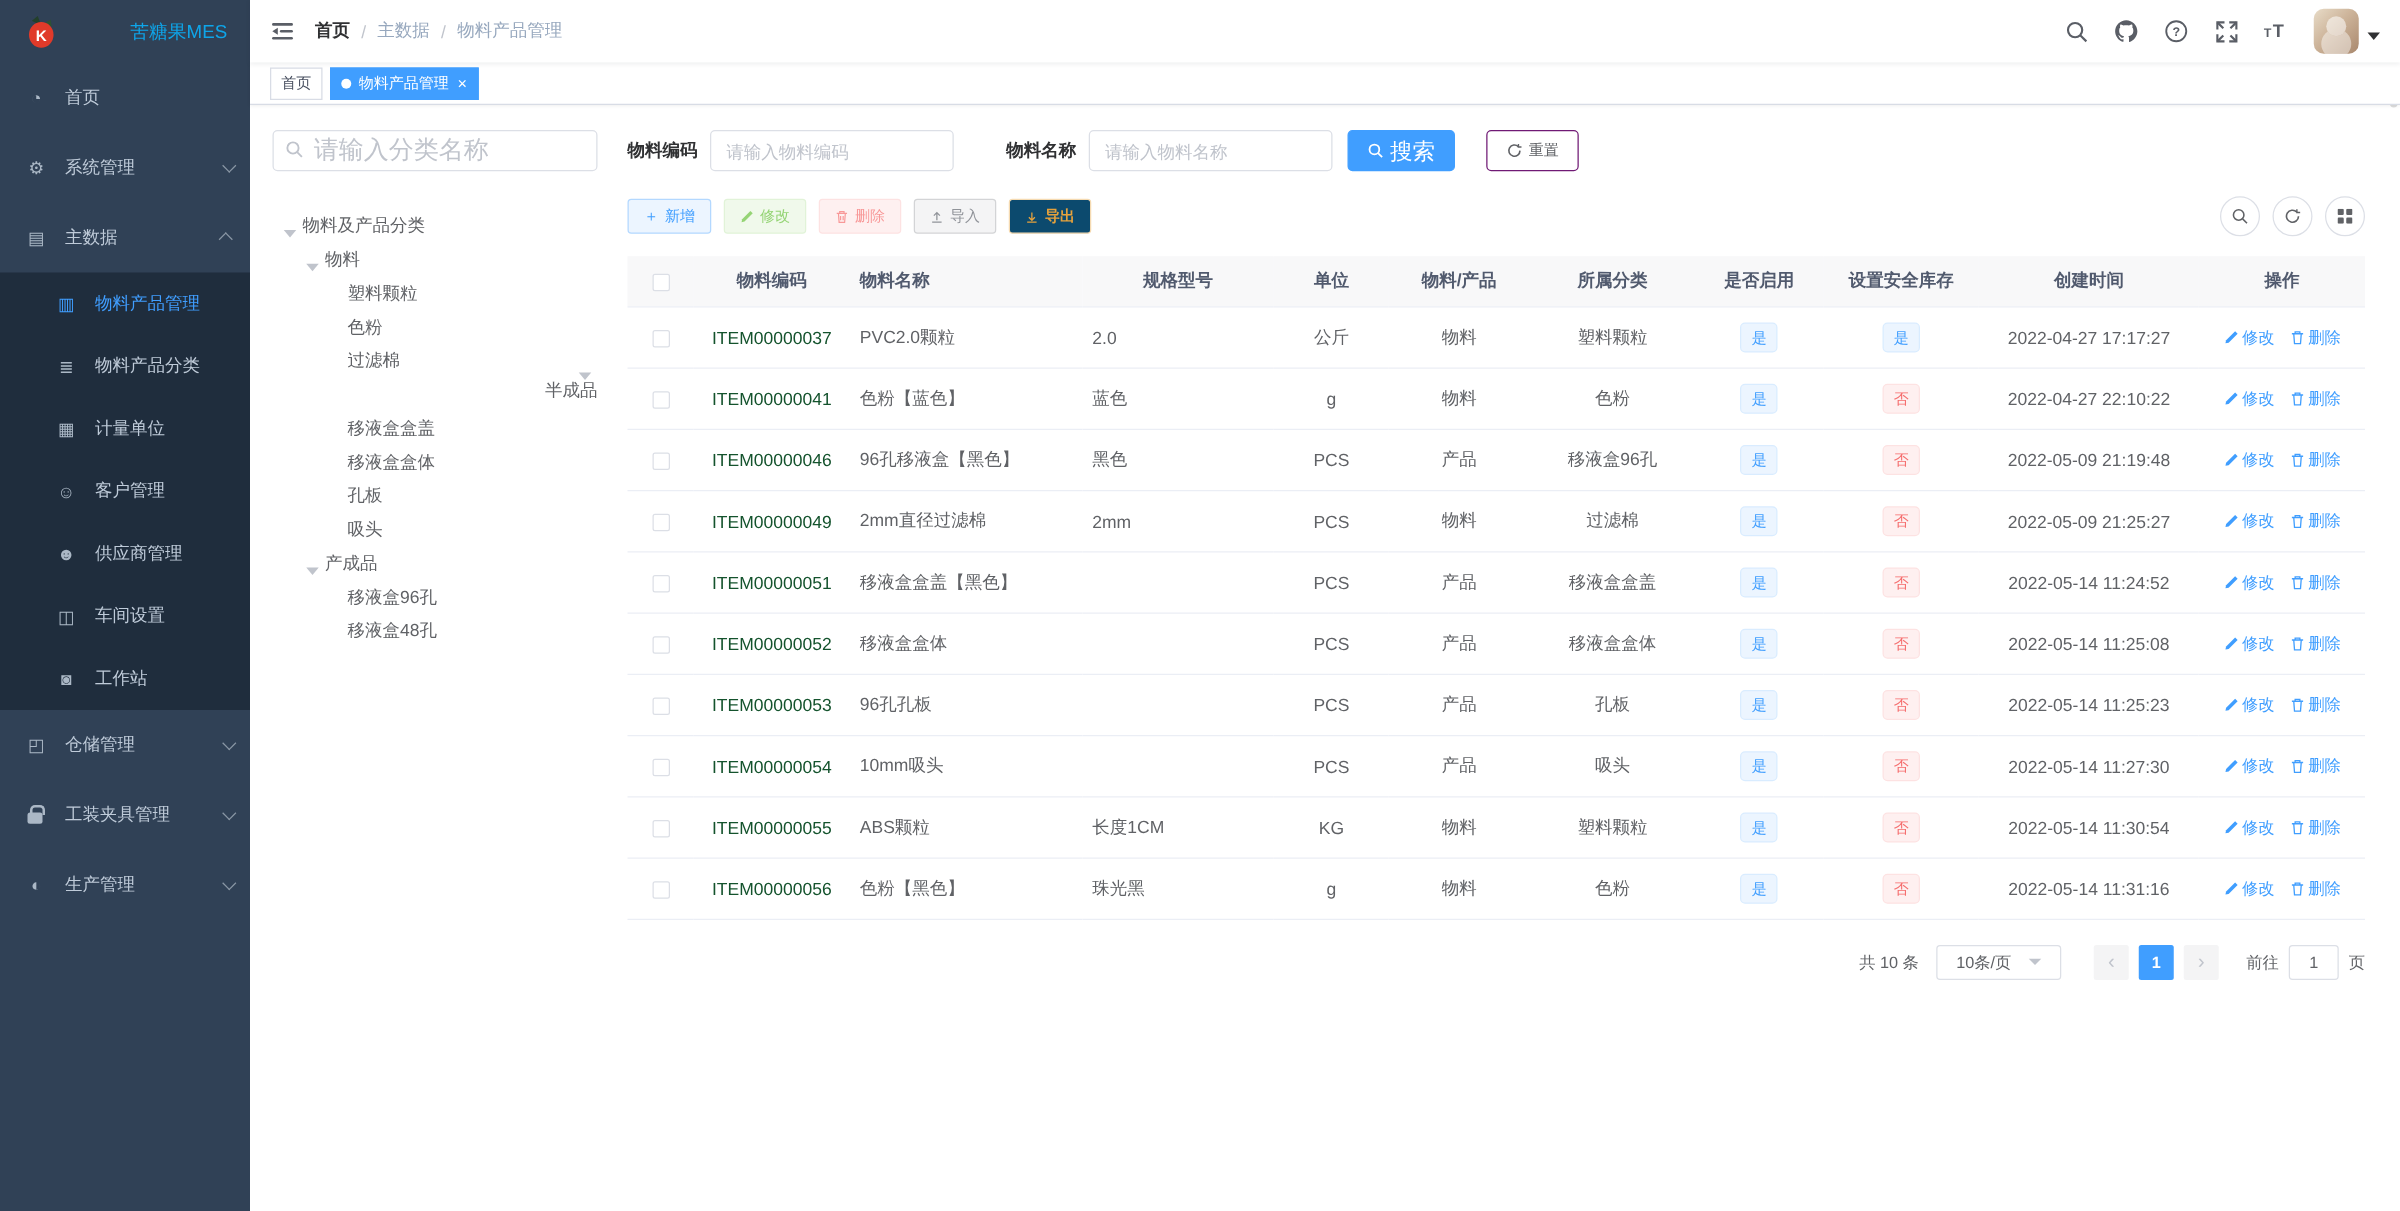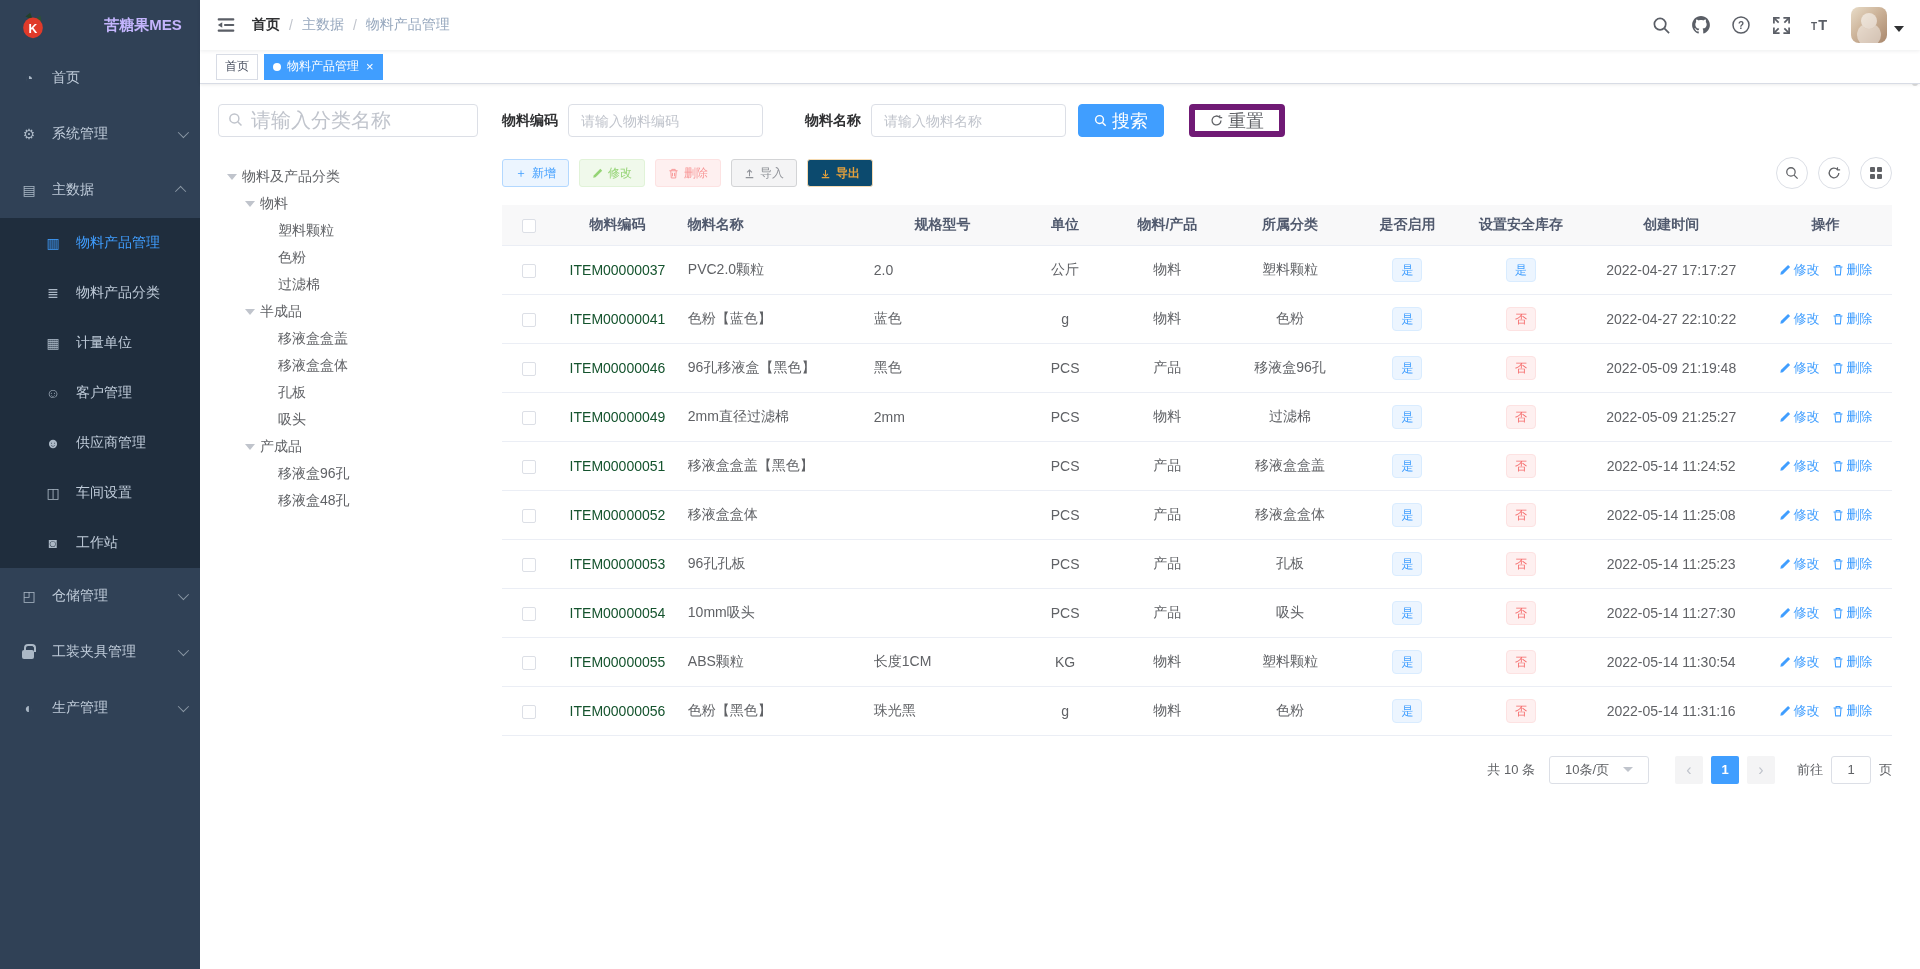--- a/index.html
+++ b/index.html
@@ -3,21 +3,21 @@
 <meta charset="utf-8">
 <style>
   * { box-sizing: border-box; margin: 0; padding: 0; }
   html,body { width:1920px; height:969px; }
   body { font-family:"Liberation Sans","DejaVu Sans",sans-serif; background:#fff; overflow:hidden; color:#606266; }
   .app { position:relative; width:1920px; height:969px; overflow:hidden; }
 
   
   .sidebar { position:absolute; left:0; top:0; bottom:0; width:200px; background:#304156; overflow:hidden; }
   .logo { height:50px; display:flex; align-items:center; justify-content:center; gap:8px; }
-  .logo-title { color:#c4b5fd; font-size:15px; font-weight:700;margin-left:48px; }
+  .logo-title { color:#0ea5e9; font-size:15px; font-weight:400;margin-left:48px; }
   .menu { padding-top:0; }
   .menu-item { height:56px; display:flex; align-items:center; padding:0 14px 0 20px; color:#bfcbd9; font-size:14px; cursor:pointer; }
   .submenu { background:#1f2d3d; }
   .submenu-item { height:50px; display:flex; align-items:center; padding:0 14px 0 44px; color:#bfcbd9; font-size:14px; cursor:pointer; }
   .submenu-item.active { color:#409eff; }
   .submenu-item.active .mi { color:#409eff; }
   .mi { width:18px; height:16px; margin-right:14px; font-size:14px; line-height:16px; text-align:center; color:#abb8c6; position:relative; flex:none; }
   .mi-label { flex:1; white-space:nowrap; }
   .ic-dashboard::before{content:"◔";} .ic-gear::before{content:"⚙";}
   .ic-monitor::before{content:"⊡";} .ic-toolbox::before{content:"▣";}
@@ -55,36 +55,36 @@
   .tag-close { margin-left:7px; font-size:13px; line-height:1; }
 
   
   .app-main { display:flex; padding:20px 28px 0 18px; background:#fff; align-items:flex-start; }
   .left-panel { width:260px; flex:none; margin-right:24px; }
   .tree-search { position:relative; }
   .tree-search input { width:100%; height:33px; border:1px solid #dcdfe6; border-radius:4px; padding:0 10px 0 32px; font-size:20px; color:#606266; outline:none; font-family:inherit; }
   .tree-search input::placeholder { color:#c0c4cc; }
   .tree-search .mag { position:absolute; left:10px; top:8px; color:#c0c4cc; }
   .tree { margin-top:26px; font-size:14px; color:#606266; }
-  .tree-row { height:27px; display:flex; align-items:center; cursor:pointer; white-space:nowrap; }
+  .tree-row { height:27px; display:flex; align-items:flex-end; cursor:pointer; white-space:nowrap; }
   .tree-arrow { width:20px; flex:none; display:flex; align-items:center; justify-content:center; }
   .tree-arrow::before { content:""; width:0; height:0; border-left:5px solid transparent; border-right:5px solid transparent; border-top:6px solid #c0c4cc; }
   .tree-arrow.leaf::before { display:none; }
 
   .right-panel { flex:1; min-width:0; }
 
   
   .filter-row { display:flex; align-items:center; margin-bottom:20px; }
   .f-label { font-size:14px; font-weight:700; color:#303133; margin-right:10px; white-space:nowrap; }
   .f-input { width:195px; height:33px; border:1px solid #dcdfe6; border-radius:4px; padding:0 12px; font-size:14px; color:#606266; outline:none; font-family:inherit; }
   .f-input::placeholder { color:#c0c4cc; }
   .f-group { display:flex; align-items:center; margin-right:42px; }
   .btn { display:inline-flex; align-items:center; gap:5px; border-radius:4px; cursor:pointer; font-family:inherit; }
   .btn-search { height:33px; padding:0 15px; background:#409eff; border:1px solid #409eff; color:#fff; font-size:18px; }
-  .btn-reset { height:33px; padding:0 15px; background:#fff; border:6px solid #701a75; color:#606266; font-size:18px; margin-left:25px; }
+  .btn-reset { height:33px; padding:0 15px; background:#fff; border:1px solid #701a75; color:#606266; font-size:12px; margin-left:25px; }
 
   
   .toolbar-row { display:flex; align-items:center; margin-bottom:16px; }
   .tb { height:28px; padding:0 12px; font-size:12px; border-radius:3px; border:1px solid; display:inline-flex; align-items:center; gap:5px; margin-right:10px; cursor:pointer; background:#fff; font-family:inherit; }
   .tb-add    { color:#409eff; background:#ecf5ff; border-color:#b3d8ff; }
   .tb-edit   { color:#95d475; background:#f0f9eb; border-color:#e1f3d8; }
   .tb-del    { color:#f89898; background:#fef0f0; border-color:#fde2e2; }
   .tb-import { color:#909399; background:#f4f4f5; border-color:#d3d4d6; }
   .tb-export { color:#e6a23c; background:#0c4a6e; border-color:#f5dab1;font-weight:bold; }
   .tool-circles { margin-left:auto; display:flex; gap:10px; }
@@ -283,21 +283,21 @@
               <span>塑料颗粒</span>
             </div>
             <div class="tree-row" style="padding-left: 40px;">
               <span class="tree-arrow leaf"></span>
               <span>色粉</span>
             </div>
             <div class="tree-row" style="padding-left: 40px;">
               <span class="tree-arrow leaf"></span>
               <span>过滤棉</span>
             </div>
-            <div class="tree-row" style="padding-left: 22px;">
+            <div class="tree-row" style="padding-left: 22px; flex-direction: column;">
               <span class="tree-arrow"></span>
               <span>半成品</span>
             </div>
             <div class="tree-row" style="padding-left: 40px;">
               <span class="tree-arrow leaf"></span>
               <span>移液盒盒盖</span>
             </div>
             <div class="tree-row" style="padding-left: 40px;">
               <span class="tree-arrow leaf"></span>
               <span>移液盒盒体</span>

